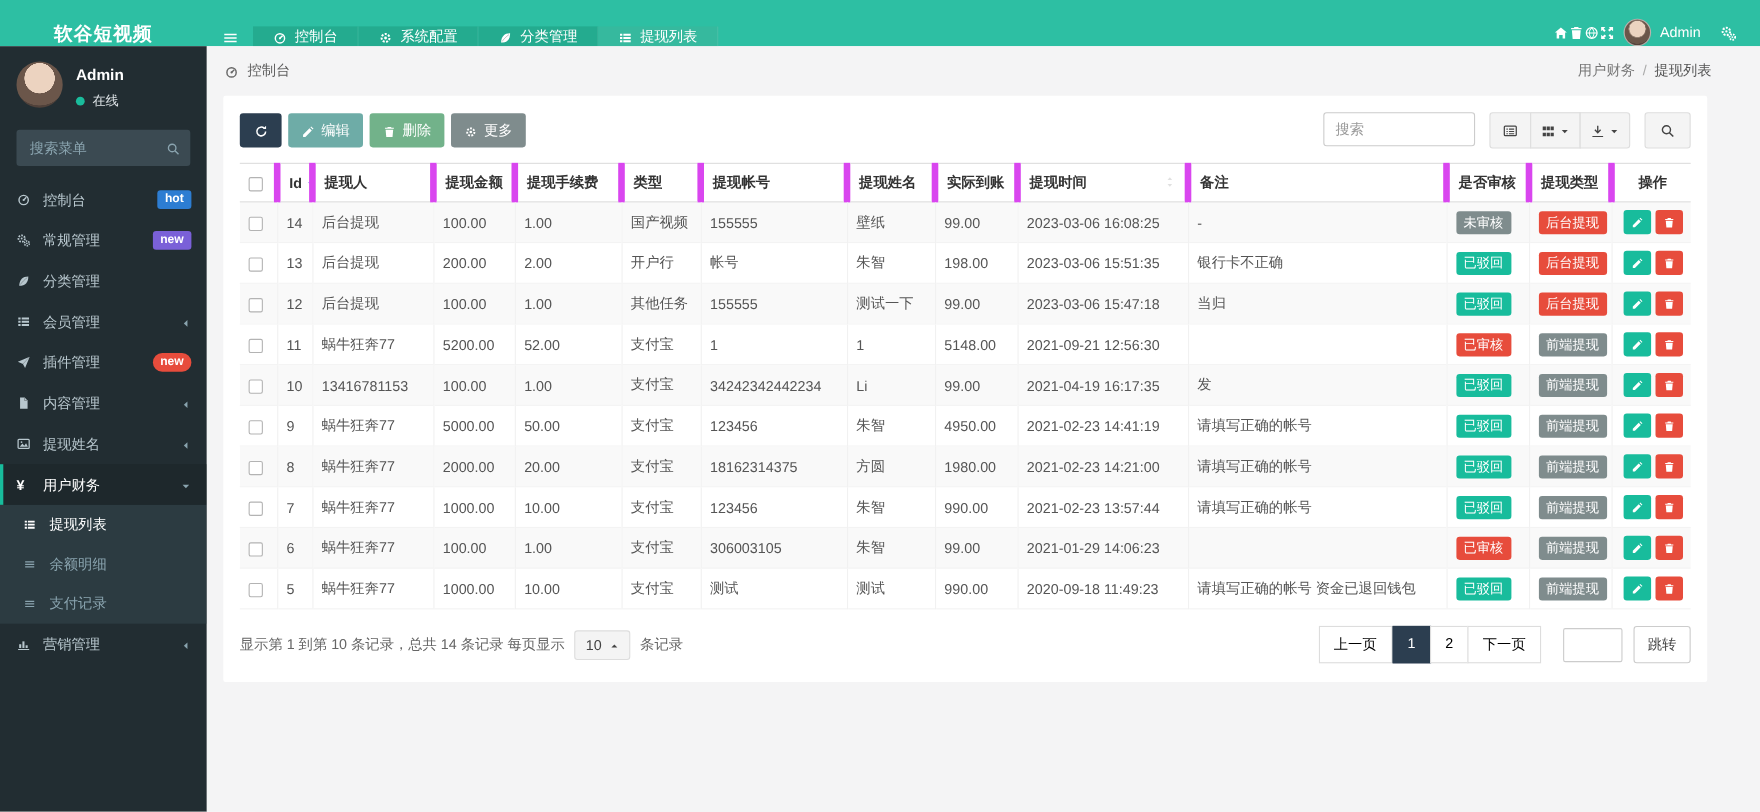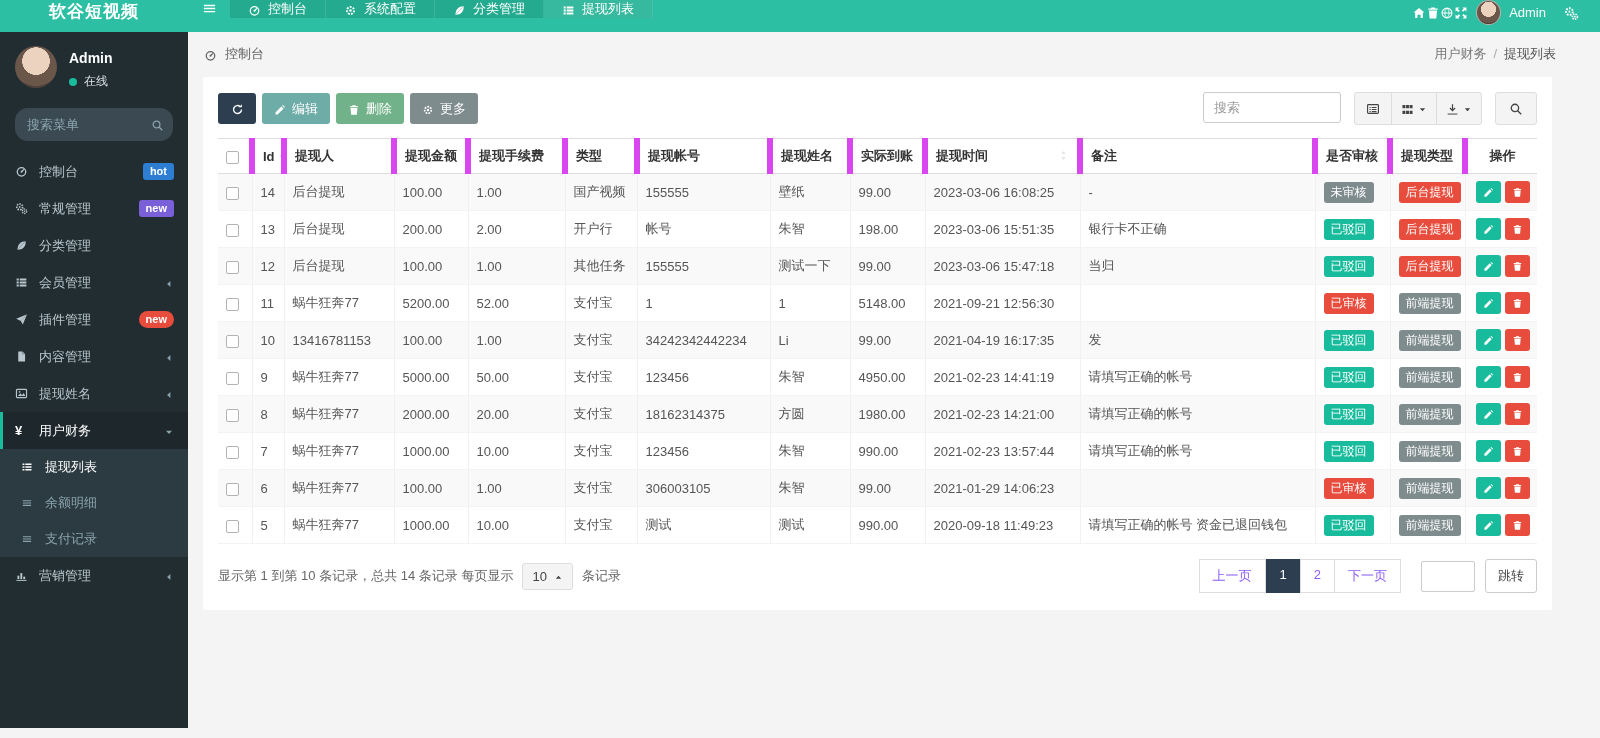--- a/index.html
+++ b/index.html
@@ -1,21 +1,21 @@
 <!DOCTYPE html>
 <html><head>
 <meta charset="utf-8">
 <style>
   *{box-sizing:border-box;margin:0;padding:0}
   html,body{width:1600px;height:738px;overflow:hidden}
   body{font-family:"Liberation Sans","DejaVu Sans",sans-serif;background:#f4f4f5;font-size:13px;color:#555}
   svg{vertical-align:middle}
 
   
-  .navbar{height:32px;background:#2dbfa3;display:flex;align-items:flex-start}
+  .navbar{height:42px;background:#2dbfa3;display:flex;align-items:flex-end}
   .logo{width:188px;display:flex;align-items:center;justify-content:center;color:#fff;font-size:17px;font-weight:bold;letter-spacing:1px}
   .hamburger{width:42px;display:flex;align-items:center;justify-content:center;color:#fff;cursor:pointer}
   .nav-tabs{display:flex}
   .nav-tab{display:flex;align-items:center;gap:7px;padding:0 18px;color:#fff;background:#24ab8f;border-right:1px solid rgba(255,255,255,.10);cursor:pointer}
   .nav-tab.active{background:#36b99e}
   .nav-right{margin-left:auto;display:flex;align-items:center;padding-right:12px}
   .navic{width:34px;text-align:center;color:#fff;cursor:pointer}
   .nav-user{display:flex;align-items:center;gap:8px;color:#fff;margin:0 8px;cursor:pointer}
   .avatar{width:25px;height:25px;border-radius:50%;border:1px solid rgba(255,255,255,.55);
     background:radial-gradient(circle at 50% 36%,#ecd3c0 0 40%,#6b564a 41% 72%,#50413a 73% 100%)}
@@ -23,21 +23,21 @@
   
   .layout{display:flex;height:696px}
   .sidebar{width:188px;flex-shrink:0;background:#222d32;display:flex;flex-direction:column;overflow:hidden}
   .user-panel{display:flex;gap:12px;padding:14px 15px 10px}
   .user-avatar{width:42px;height:42px;border-radius:50%;flex-shrink:0;
     background:radial-gradient(circle at 50% 36%,#ecd3c0 0 40%,#6b564a 41% 72%,#50413a 73% 100%)}
   .user-name{color:#fff;font-size:14px;font-weight:bold;margin-top:4px}
   .user-status{color:#dde3e6;font-size:12px;margin-top:7px;display:flex;align-items:center;gap:7px}
   .dot{width:8px;height:8px;border-radius:50%;background:#1abc9c}
   .side-search{margin:8px 15px 4px;position:relative}
-  .side-search input{width:100%;height:33px;background:#3b4a52;border:0;border-radius:13px;padding:0 30px 0 12px;color:#5eead4;font-size:13px;outline:none}
+  .side-search input{width:100%;height:33px;background:#3b4a52;border:0;border-radius:3px;padding:0 30px 0 12px;color:#5eead4;font-size:13px;outline:none}
   .side-search input::placeholder{color:#8aa4af}
   .side-search .sic{position:absolute;right:9px;top:9px;color:#8aa4af}
   .menu{flex:1;margin-top:8px}
   .menu-item{display:flex;align-items:center;height:37px;padding:0 14px 0 12px;color:#b8c7ce;cursor:pointer;border-left:3px solid transparent}
   .menu-item .mi{width:24px;display:inline-flex;align-items:center}
   .menu-item .lbl{flex:1}
   .menu-item.active{background:#1e282c;border-left-color:#18bc9c;color:#fff}
   .yen{font-style:normal;font-weight:bold;font-size:13px}
   .sbadge{font-size:11px;color:#fff;padding:2px 7px;border-radius:3px;font-weight:bold;line-height:1.2}
   .sbadge.pill{border-radius:9px}
@@ -91,21 +91,21 @@
   .act{width:25px;height:22px;border:none;border-radius:3px;color:#fff;display:inline-flex;align-items:center;justify-content:center;margin:0 2px;cursor:pointer}
   .act.edit{background:#18bc9c}
   .act.del{background:#e74c3c}
 
   
   .tfoot{display:flex;align-items:center;margin-top:15px;color:#666;padding-bottom:2px}
   .summary{display:flex;align-items:center}
   .perpage{display:inline-flex;align-items:center;gap:7px;border:1px solid #ddd;background:#f4f4f4;padding:5px 9px;border-radius:3px;margin:0 9px;color:#444;cursor:pointer}
   .pg{margin-left:auto;display:flex;align-items:center}
   .pg-group{display:inline-flex}
-  .pg-btn{padding:7px 13px;border:1px solid #ddd;background:#fff;color:#8b5cf6;margin-left:-1px;cursor:pointer;min-width:18px;text-align:center}
+  .pg-btn{padding:7px 13px;border:1px solid #ddd;background:#fff;color:#000000;margin-left:-1px;cursor:pointer;min-width:18px;text-align:center}
   .pg-group .pg-btn:first-child{margin-left:0}
   .pg-btn.active{background:#2c3e50;border-color:#2c3e50;color:#fff}
   .jump-input{width:54px;height:31px;border:1px solid #ccc;border-radius:2px;margin-left:20px;outline:none;padding:0 6px;font-family:inherit}
   .jump-btn{margin-left:10px;padding:7px 12px;border:1px solid #ccc;background:#fff;border-radius:3px;font-size:13px;color:#444;cursor:pointer;font-family:inherit}
 </style>
 </head>
 <body>
 
 <div class="navbar">
   <div class="logo">软谷短视频</div>

